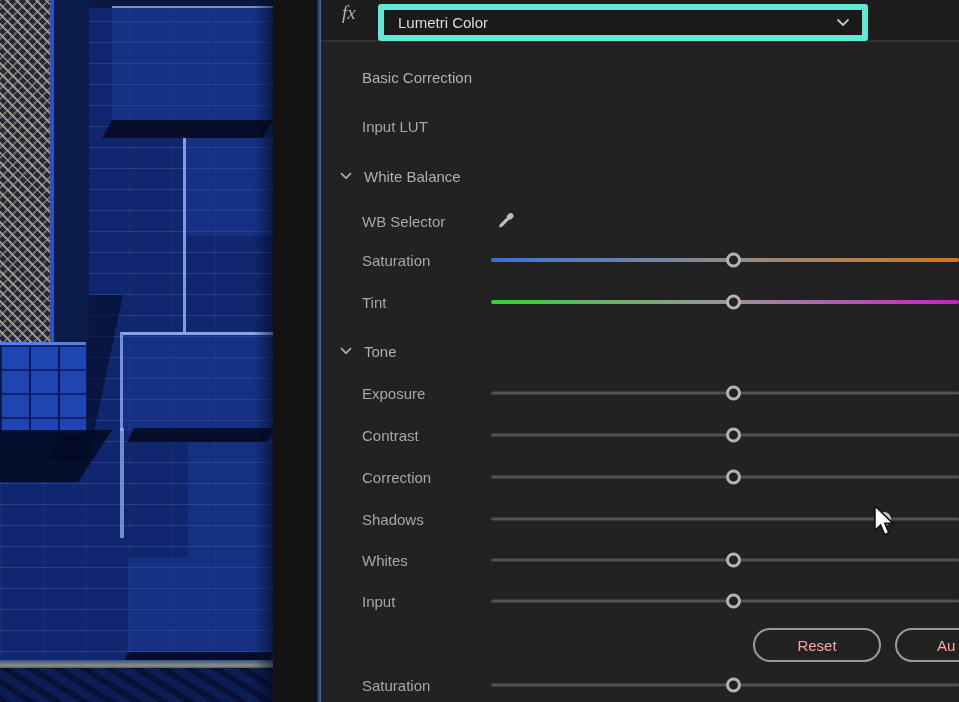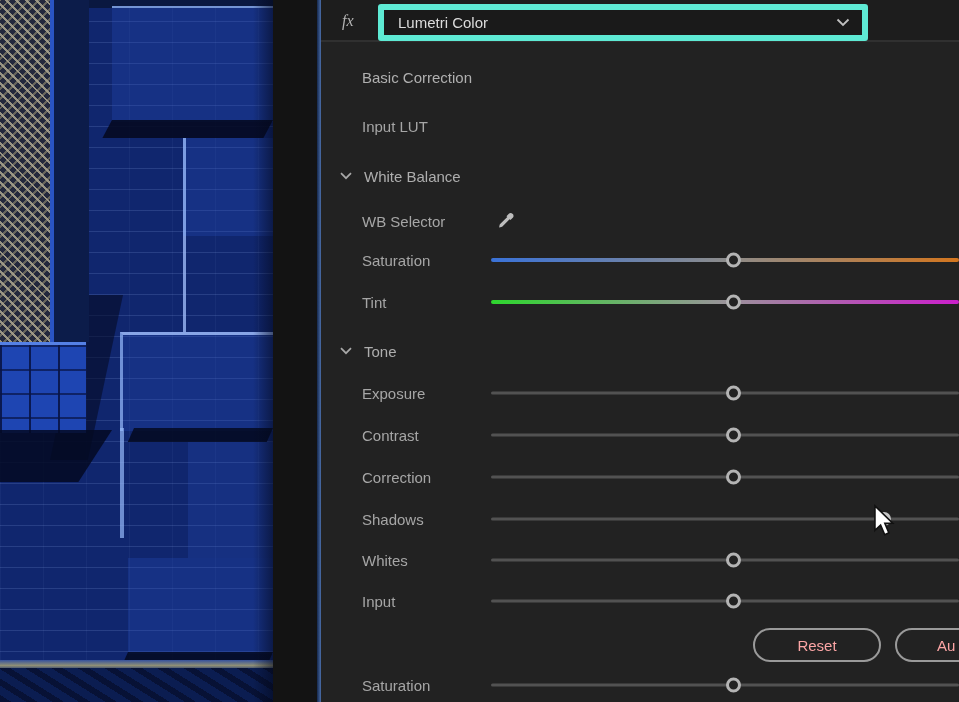--- a/index.html
+++ b/index.html
@@ -52,22 +52,22 @@
     background-image:repeating-linear-gradient(32deg, rgba(5,10,35,.6) 0 6px, transparent 6px 14px);}
 
   
   .gap{position:absolute;left:273px;top:0;width:44px;height:702px;background:#131313;}
   .panel-border{position:absolute;left:317px;top:0;width:4px;height:702px;
     background:linear-gradient(90deg,#15284c,#4a6da8);}
   .panel{position:absolute;left:321px;top:0;width:638px;height:702px;background:#222222;overflow:hidden;}
 
   .fx-row{position:absolute;left:0;top:0;width:638px;height:40px;background:#1d1d1d;
           border-bottom:2px solid #303030;}
-  .fx-glyph{position:absolute;left:21px;top:12px;font-family:"Liberation Serif",serif;
-    font-style:italic;font-size:16px;color:#b3b3b3;}
+  .fx-glyph{position:absolute;left:21px;top:2px;font-family:"Liberation Serif",serif;
+    font-style:italic;font-size:19px;color:#b3b3b3;}
   .dropdown{position:absolute;background:#1a1a1a;border:6px solid #5eead4;border-radius:3px;
     display:flex;align-items:center;color:#dcdcdc;font-size:15px;}
   .dd-effect{left:57px;top:4px;width:478px;height:25px;}
   .dd-lut{left:129px;top:111px;width:360px;height:26px;}
   .dd-text{padding-left:14px;flex:1;white-space:nowrap;}
   .dd-chev{margin-right:12px;display:flex;}
 
   .section-title{position:absolute;left:41px;top:69px;font-size:15px;color:#b0b0b0;}
   .lut-label{position:absolute;left:41px;top:118px;font-size:15px;color:#a6a6a6;}
 

